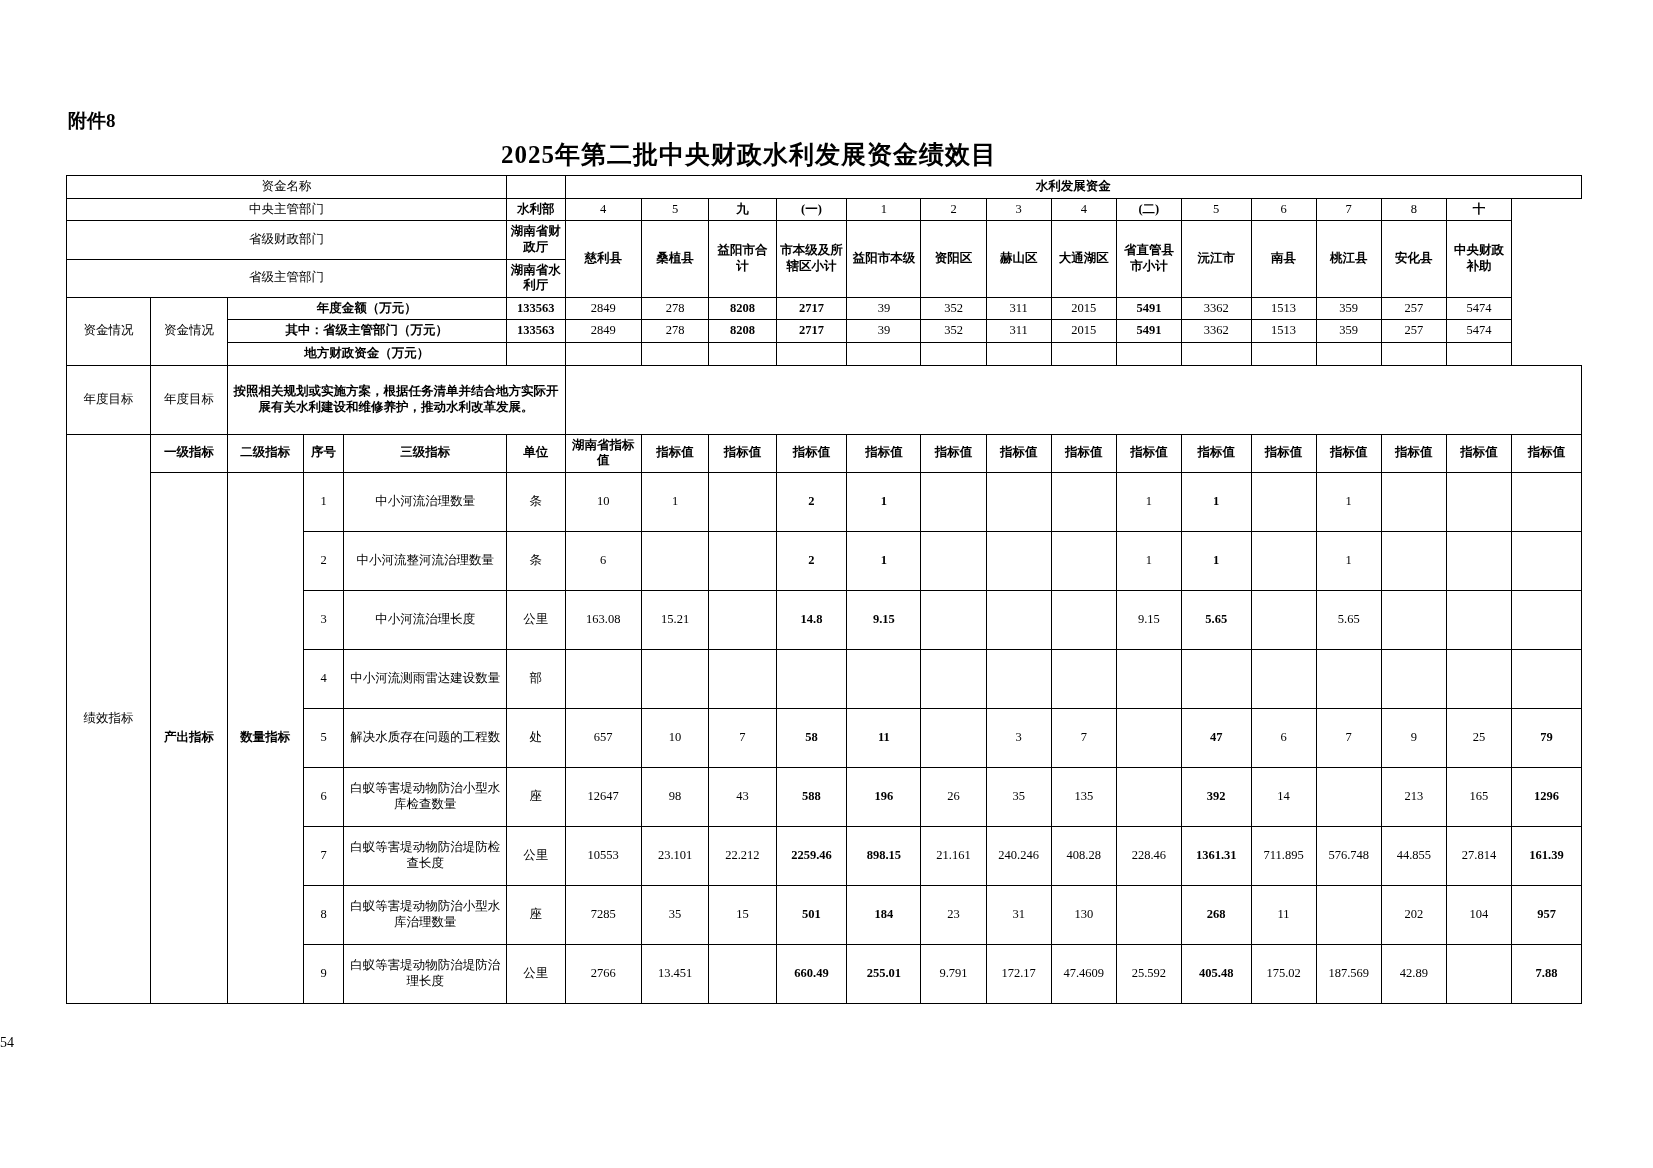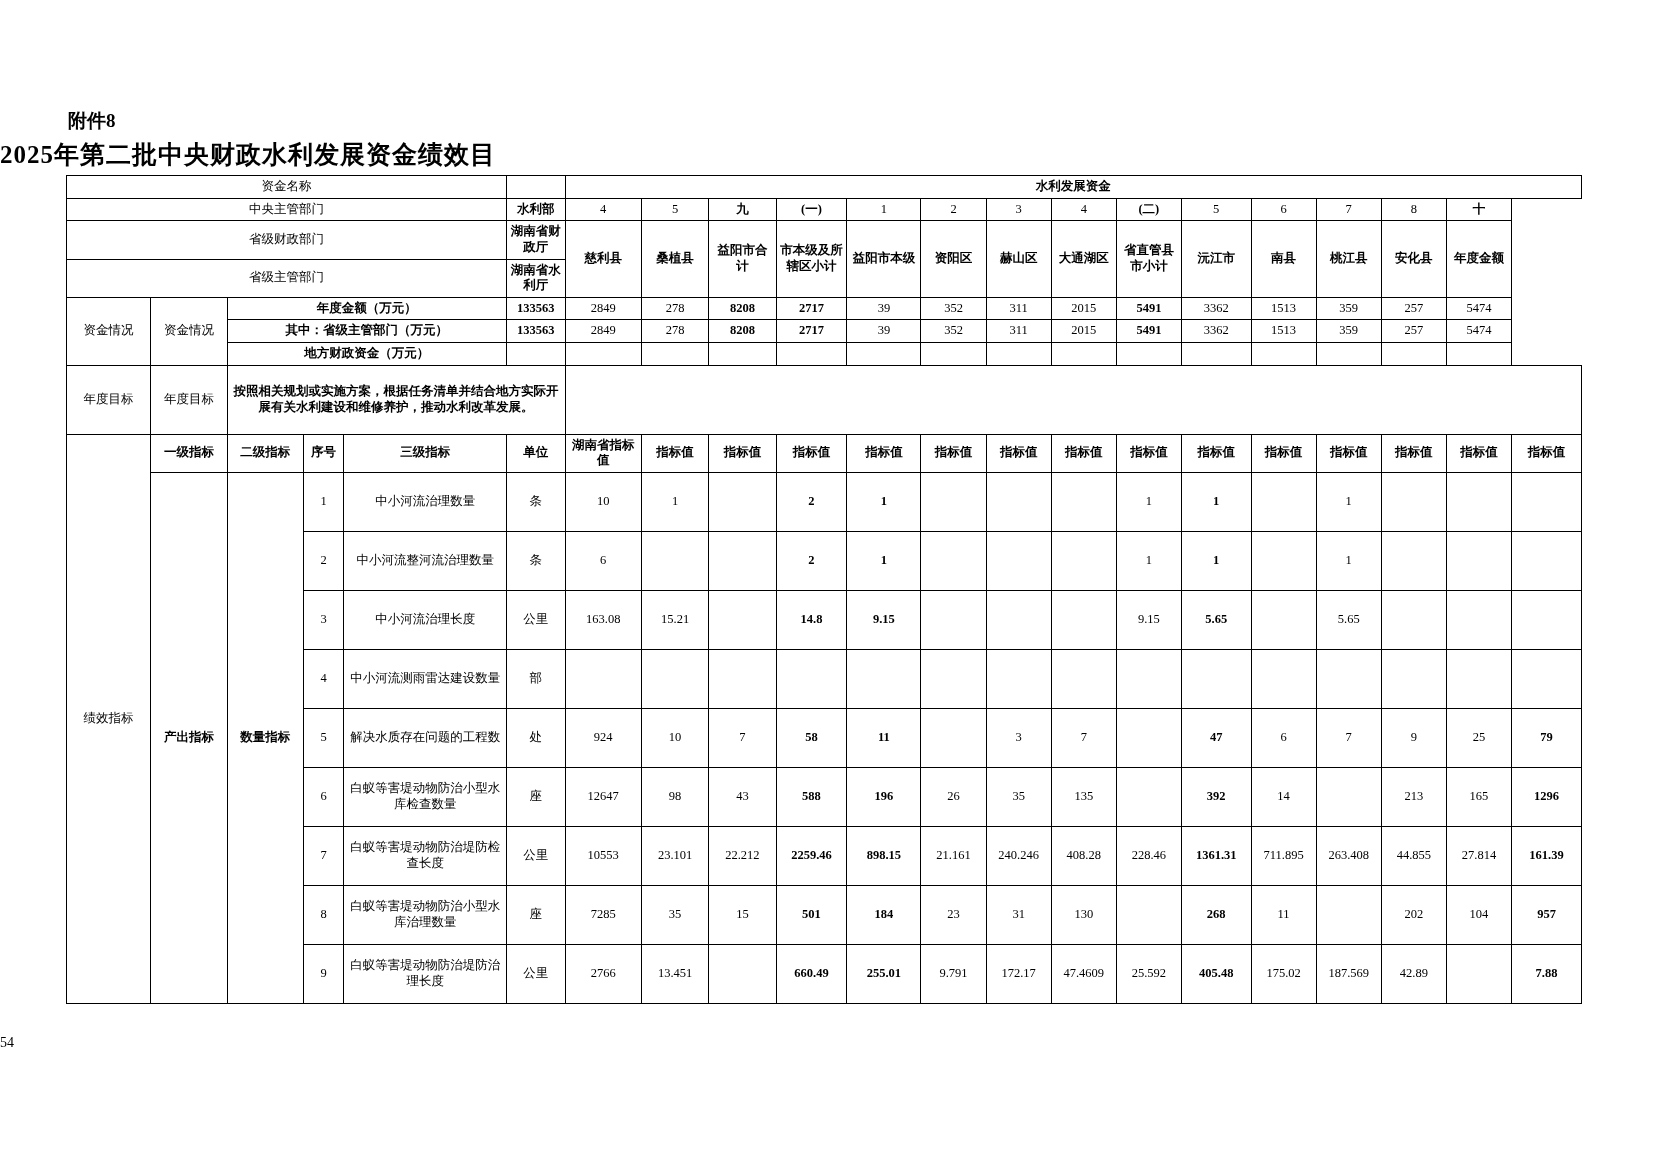--- a/index.html
+++ b/index.html
@@ -27,20 +27,21 @@
     top: 108px;
     font-size: 19px;
     font-weight: bold;
     font-family: "Liberation Serif", serif;
   }
   .doc-title {
     position: absolute;
     left: 0;
     right: 0;
     top: 138px;
+    text-align: center;
     font-size: 25px;
     font-weight: bold;
     letter-spacing: 1px;
     font-family: "Liberation Serif", serif;
   }
   .table-wrap {
     position: absolute;
     left: 66px;
     top: 175px;
     width: 1516px;
@@ -143,21 +144,21 @@
         <td rowspan="2" class="b left">市本级及所辖区小计</td>
         <td rowspan="2" class="b left">益阳市本级</td>
         <td rowspan="2" class="b">资阳区</td>
         <td rowspan="2" class="b">赫山区</td>
         <td rowspan="2" class="b left">大通湖区</td>
         <td rowspan="2" class="b left">省直管县市小计</td>
         <td rowspan="2" class="b">沅江市</td>
         <td rowspan="2" class="b">南县</td>
         <td rowspan="2" class="b">桃江县</td>
         <td rowspan="2" class="b">安化县</td>
-        <td rowspan="2" class="b left">年度金额</td>
+        <td rowspan="2" class="b left">中央财政补助</td>
       </tr>
 
       <tr>
         <td colspan="5">省级主管部门</td>
         <td class="b">湖南省水利厅</td>
       </tr>
 
       <tr>
         <td rowspan="3">资金情况</td>
         <td rowspan="3">资金情况</td>
@@ -329,21 +330,21 @@
         <td></td>
         <td></td>
         <td></td>
         <td></td>
       </tr>
 
       <tr class="rowtall">
         <td>5</td>
         <td class="ind-name">解决水质存在问题的工程数</td>
         <td>处</td>
-        <td>924</td>
+        <td>657</td>
         <td>10</td>
         <td>7</td>
         <td class="b">58</td>
         <td class="b">11</td>
         <td></td>
         <td>3</td>
         <td>7</td>
         <td></td>
         <td class="b">47</td>
         <td>6</td>
@@ -382,21 +383,21 @@
         <td class="small">23.101</td>
         <td class="small">22.212</td>
         <td class="b small">2259.46</td>
         <td class="b small">898.15</td>
         <td class="small">21.161</td>
         <td class="small">240.246</td>
         <td class="small">408.28</td>
         <td class="small">228.46</td>
         <td class="b small">1361.31</td>
         <td class="small">711.895</td>
-        <td class="small">263.408</td>
+        <td class="small">576.748</td>
         <td class="small">44.855</td>
         <td class="small">27.814</td>
         <td class="b small">161.39</td>
       </tr>
 
       <tr class="rowtall">
         <td>8</td>
         <td class="ind-name">白蚁等害堤动物防治小型水库治理数量</td>
         <td>座</td>
         <td>7285</td>

